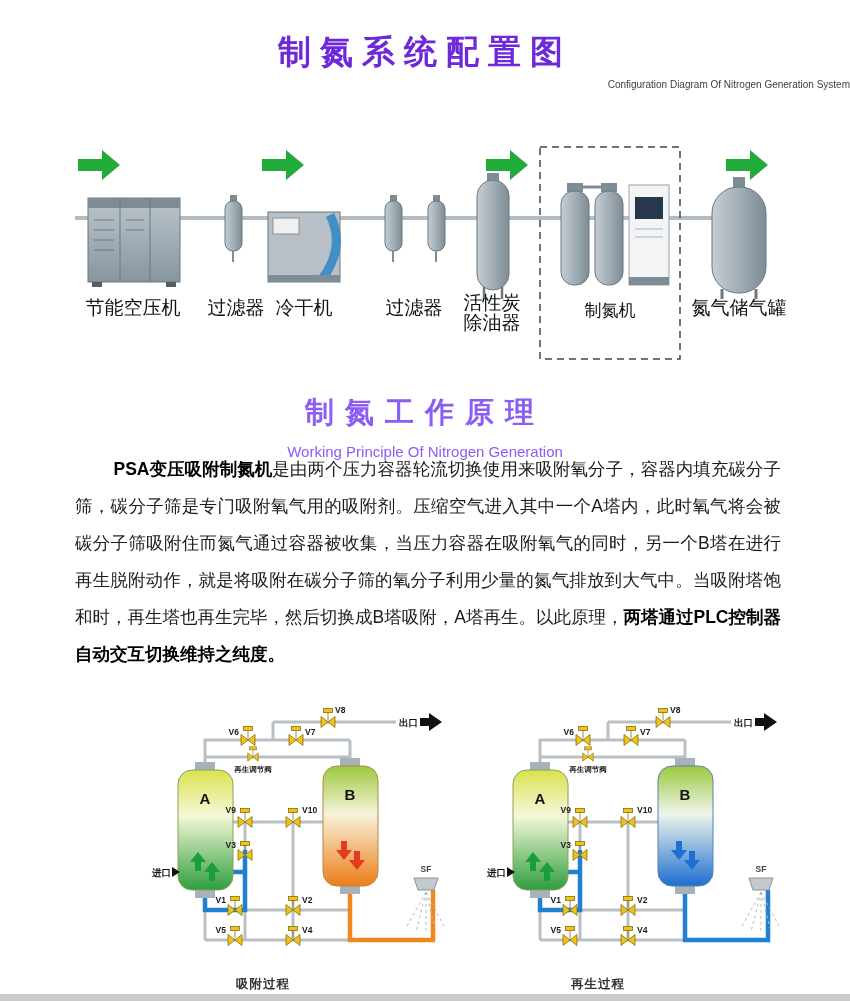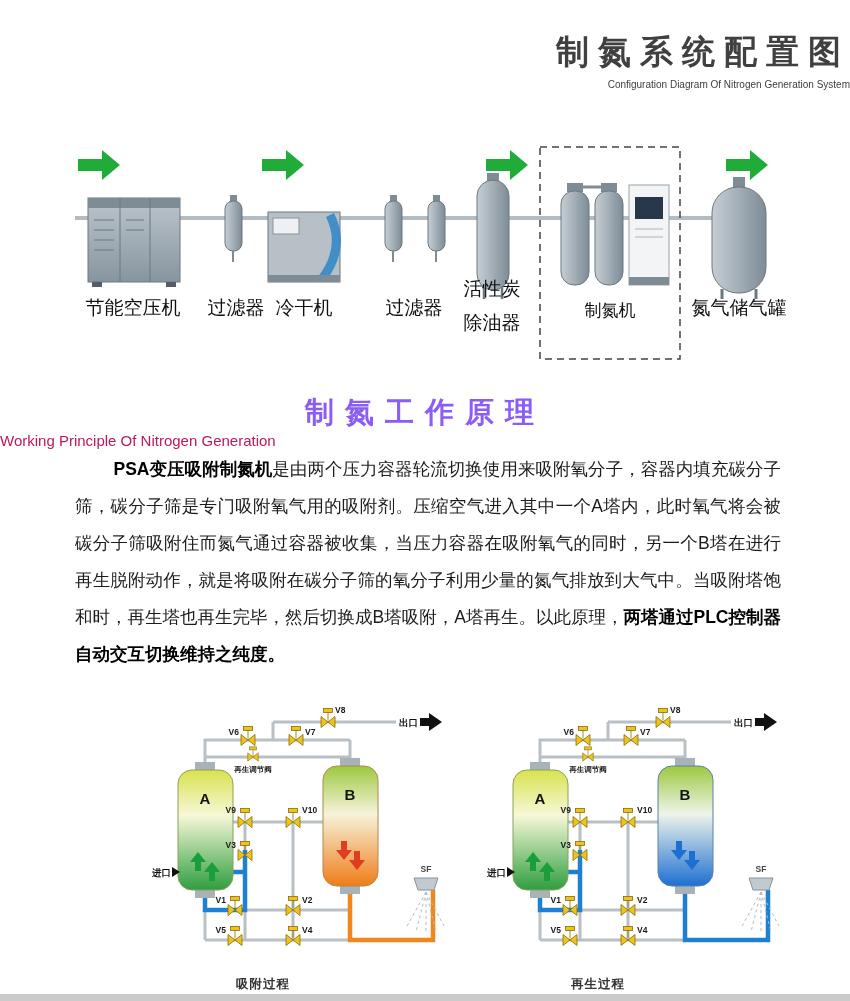--- a/index.html
+++ b/index.html
@@ -2,39 +2,39 @@
 <html><head>
 <meta charset="utf-8">
 <style>
   * { margin:0; padding:0; box-sizing:border-box; }
   html,body { background:#fff; }
   body {
     width:850px; height:1001px; position:relative; overflow:hidden;
     font-family:"Liberation Sans","DejaVu Sans",sans-serif; color:#1a1a1a;
   }
   .page-title{
-    position:absolute; top:30px; left:0; width:100%; text-align:right;
-    font-size:33px; font-weight:800; letter-spacing:9px; color:#404040;
+    position:absolute; top:30px; left:0; width:100%; text-align:center;
+    font-size:33px; font-weight:800; letter-spacing:9px; color:#6d28d9;
   }
   .page-subtitle{
     position:absolute; top:79px; left:0; width:100%; text-align:right;
     font-size:10px; color:#404040;
   }
   #flow-svg{ position:absolute; top:125px; left:0; }
   .eq-label{
     position:absolute; text-align:center; font-size:19px; color:#111; line-height:20px;
   }
   .eq-label.strong{ font-size:17px; font-weight:400; }
   .sec-title{
     position:absolute; top:393px; left:0; width:100%; text-align:center;
     font-size:29px; font-weight:800; letter-spacing:11px; color:#8b5cf6;
   }
   .sec-subtitle{
-    position:absolute; top:432px; left:0; width:100%; text-align:left;
-    font-size:15px; color:#be185d;
+    position:absolute; top:443px; left:0; width:100%; text-align:center;
+    font-size:15px; color:#8b5cf6;
   }
   .para{
     position:absolute; top:451px; left:75px; width:706px;
     font-size:17.5px; line-height:37px; text-align:justify; text-indent:2.2em;
     color:#1c1c1c;
   }
   .para b{ color:#000; font-weight:700; }
   .psa-svg{ position:absolute; top:700px; }
   #psa-left{ left:148px; }
   #psa-right{ left:483px; }
@@ -145,21 +145,21 @@
     <rect x="712" y="62" width="54" height="106" rx="26" fill="url(#metalH)" stroke="#6b7880"></rect>
     <line x1="722" y1="164" x2="722" y2="174" stroke="#6b7880" stroke-width="3"></line>
     <line x1="756" y1="164" x2="756" y2="174" stroke="#6b7880" stroke-width="3"></line>
   </g>
 </svg>
 
 <div class="eq-label" style="left:73px; top:298px; width:120px;">节能空压机</div>
 <div class="eq-label" style="left:196px; top:298px; width:80px;">过滤器</div>
 <div class="eq-label" style="left:264px; top:298px; width:80px;">冷干机</div>
 <div class="eq-label" style="left:374px; top:298px; width:80px;">过滤器</div>
-<div class="eq-label" style="left:452px; top:279px; width:80px;font-family:Liberation Serif, serif;">活性炭</div>
+<div class="eq-label" style="left:452px; top:293px; width:80px;font-family:Liberation Serif, serif;">活性炭</div>
 <div class="eq-label" style="left:452px; top:313px; width:80px;">除油器</div>
 <div class="eq-label strong" style="left:560px; top:301px; width:100px;">制氮机</div>
 <div class="eq-label" style="left:689px; top:298px; width:100px;">氮气储气罐</div>
 
 <div class="sec-title">制氮工作原理</div>
 <div class="sec-subtitle">Working Principle Of Nitrogen Generation</div>
 
 <p class="para"><b>PSA变压吸附制氮机</b><span>是由两个压力容器轮流切换使用来吸附氧分子，容器内填充碳分子筛，碳分子筛是专门吸附氧气用的吸附剂。压缩空气进入其中一个A塔内，此时氧气将会被碳分子筛吸附住而氮气通过容器被收集，当压力容器在吸附氧气的同时，另一个B塔在进行再生脱附动作，就是将吸附在碳分子筛的氧分子利用少量的氮气排放到大气中。当吸附塔饱和时，再生塔也再生完毕，然后切换成B塔吸附，A塔再生。以此原理，</span><b>两塔通过PLC控制器自动交互切换维持之纯度。</b></p>
 
 <svg id="psa-left" class="psa-svg" width="300" height="294" viewBox="0 0 300 294">

